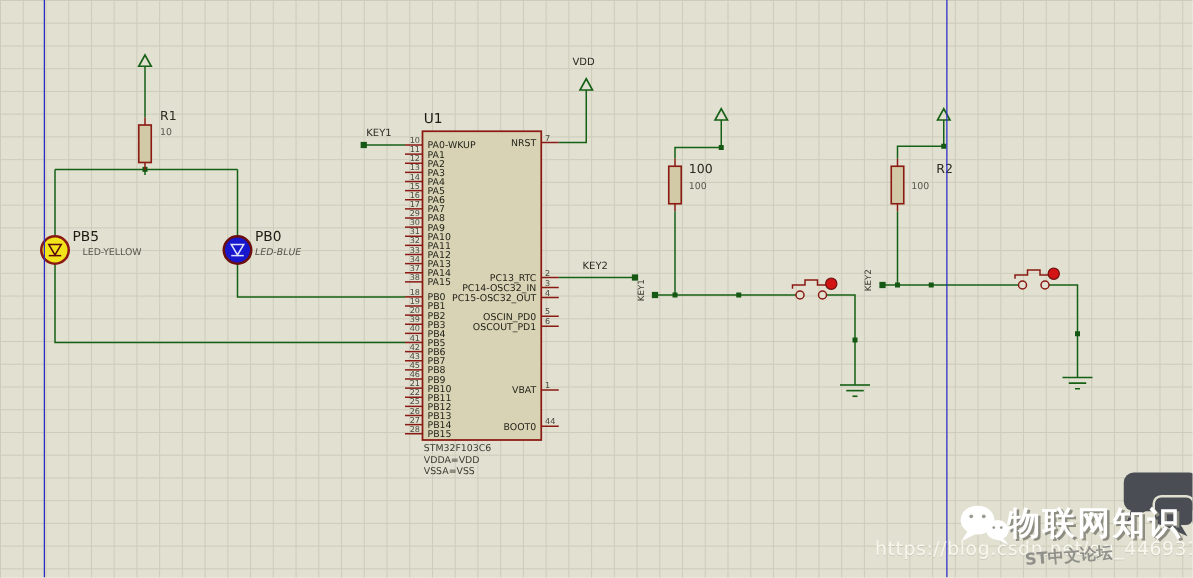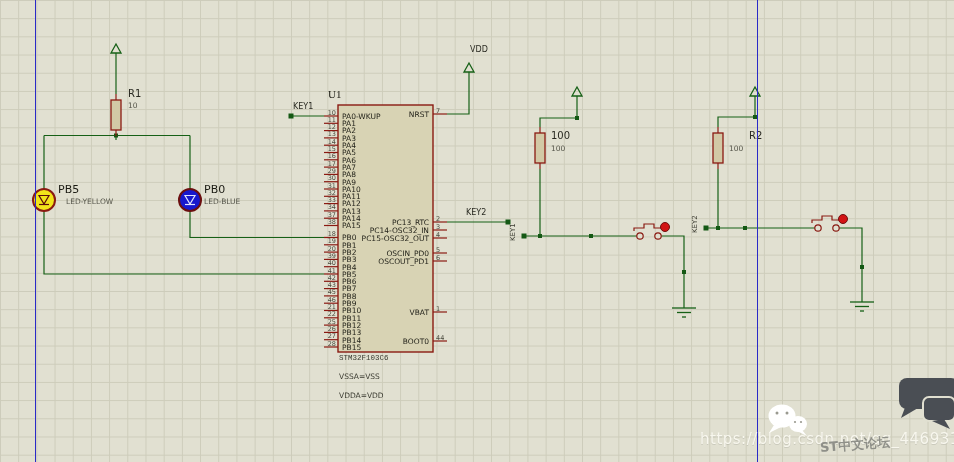--- a/index.html
+++ b/index.html
@@ -282,46 +282,47 @@
       <polygon points="774,425 769,433 781,427" fill="#ffffff"></polygon>
       <circle cx="777" cy="413" r="1.5" fill="#9a9a90"></circle>
       <circle cx="787" cy="413" r="1.5" fill="#9a9a90"></circle>
       <ellipse cx="798" cy="424" rx="9" ry="8" fill="#ffffff"></ellipse>
       <polygon points="802,430 807,436 797,431" fill="#ffffff"></polygon>
       <circle cx="795" cy="422" r="1.1" fill="#9a9a90"></circle>
       <circle cx="801" cy="422" r="1.1" fill="#9a9a90"></circle>
     </g>
   </svg>
 
-  <div class="lbl bigref" style="left:328px; top:88px;font-family:Liberation Serif, serif;">U1</div>
-  <div class="lbl chipnote" style="left:339px; top:354px;font-family:Liberation Mono, monospace;">STM32F103C6</div>
-  <div class="lbl chipnote" style="left:339px; top:363px;margin-top:28px;">VDDA=VDD</div>
+  <div class="lbl bigref" style="left:339px; top:88px;">U1</div>
+  <div class="lbl chipnote" style="left:339px; top:354px;">STM32F103C6</div>
+  <div class="lbl chipnote" style="left:339px; top:363px;">VDDA=VDD</div>
   <div class="lbl chipnote" style="left:339px; top:372px;">VSSA=VSS</div>
 
   <div class="lbl ref" style="left:128px; top:88px;">R1</div>
   <div class="lbl val" style="left:128px; top:101px;">10</div>
 
   <div class="lbl ref" style="left:551px; top:130px;">100</div>
   <div class="lbl val" style="left:551px; top:144px;">100</div>
 
   <div class="lbl ref" style="left:729px; top:130px;margin-left:20px;">R2</div>
   <div class="lbl val" style="left:729px; top:144px;">100</div>
 
   <div class="lbl bigref" style="left:58px; top:183px;">PB5</div>
   <div class="lbl val" style="left:66px; top:197px;">LED-YELLOW</div>
 
   <div class="lbl bigref" style="left:204px; top:183px;">PB0</div>
-  <div class="lbl val" style="left:204px; top:197px;">LED-BLUE</div>
+  <div class="lbl val" style="left:204px; top:197px;font-style:italic;">LED-BLUE</div>
 
   <div class="lbl pinlbl" style="left:293px; top:102px;">KEY1</div>
   <div class="lbl pinlbl" style="left:466px; top:208px;">KEY2</div>
-  <div class="lbl pinlbl" style="left:458px; top:45px;margin-left:12px;">VDD</div>
+  <div class="lbl pinlbl" style="left:458px; top:45px;">VDD</div>
 
   <div class="lbl rot" style="left:517px; top:233px;">KEY1</div>
   <div class="lbl rot" style="left:699px; top:225px;">KEY2</div>
 
   <div class="blueline" style="left:35px;"></div>
   <div class="blueline" style="left:757px;"></div>
 
   <div class="wm-url" style="left:700px; top:430px;">https://blog.csdn.net/qq_44693109</div>
+  <div class="wm-wechat" style="left:806px; top:401px;">物联网知识</div>
   <div class="wm-forum" style="left:820px; top:436px;">ST中文论坛</div>
 
 </div>
 
 </body></html>

